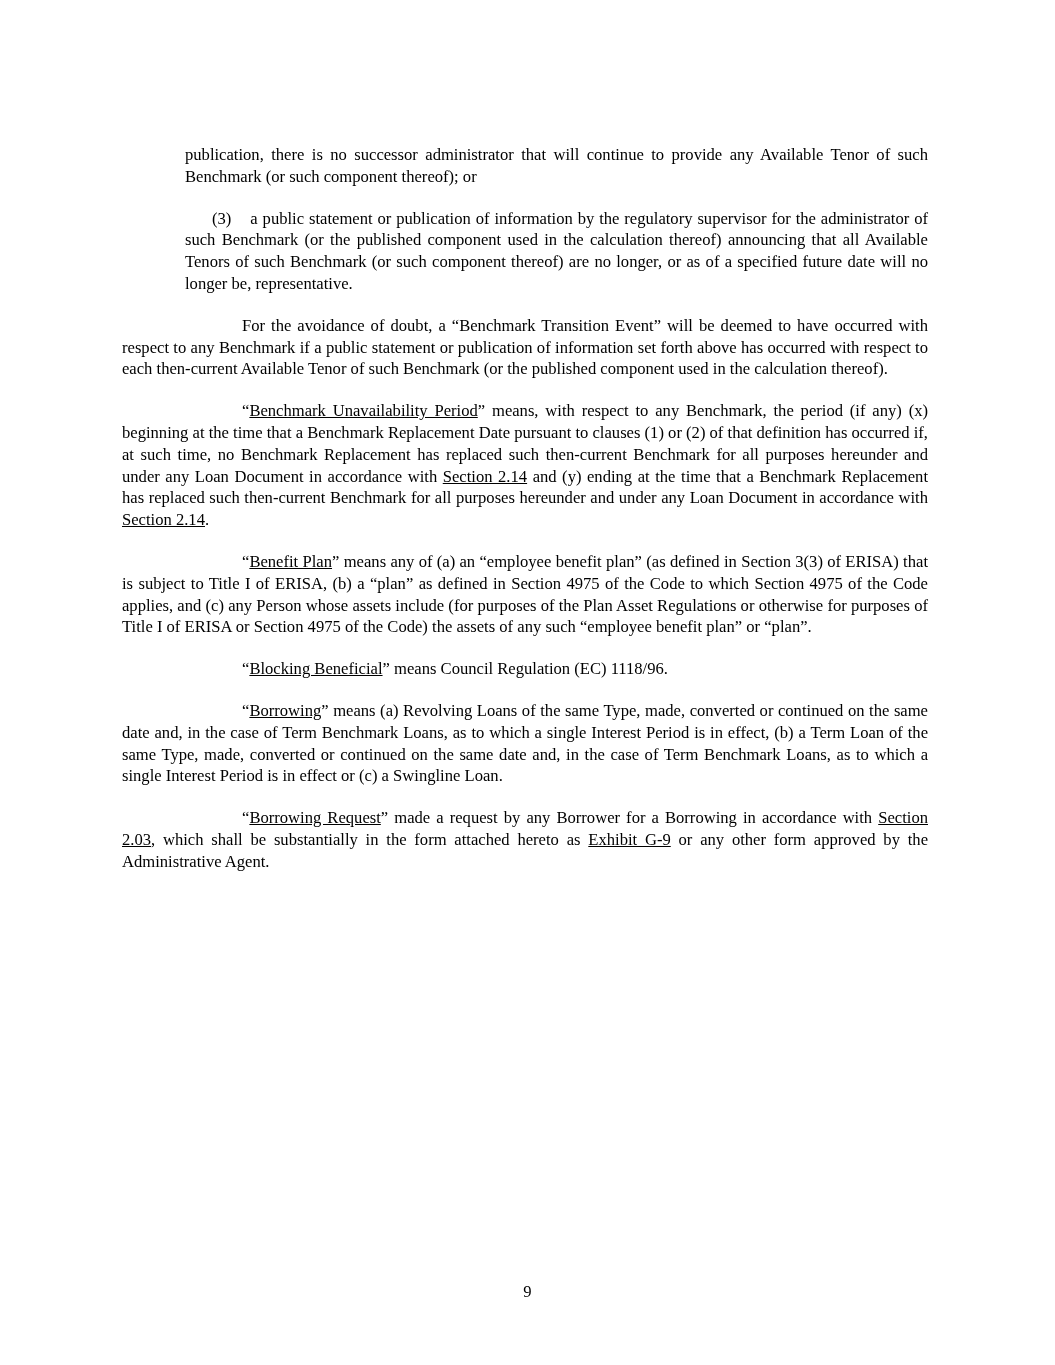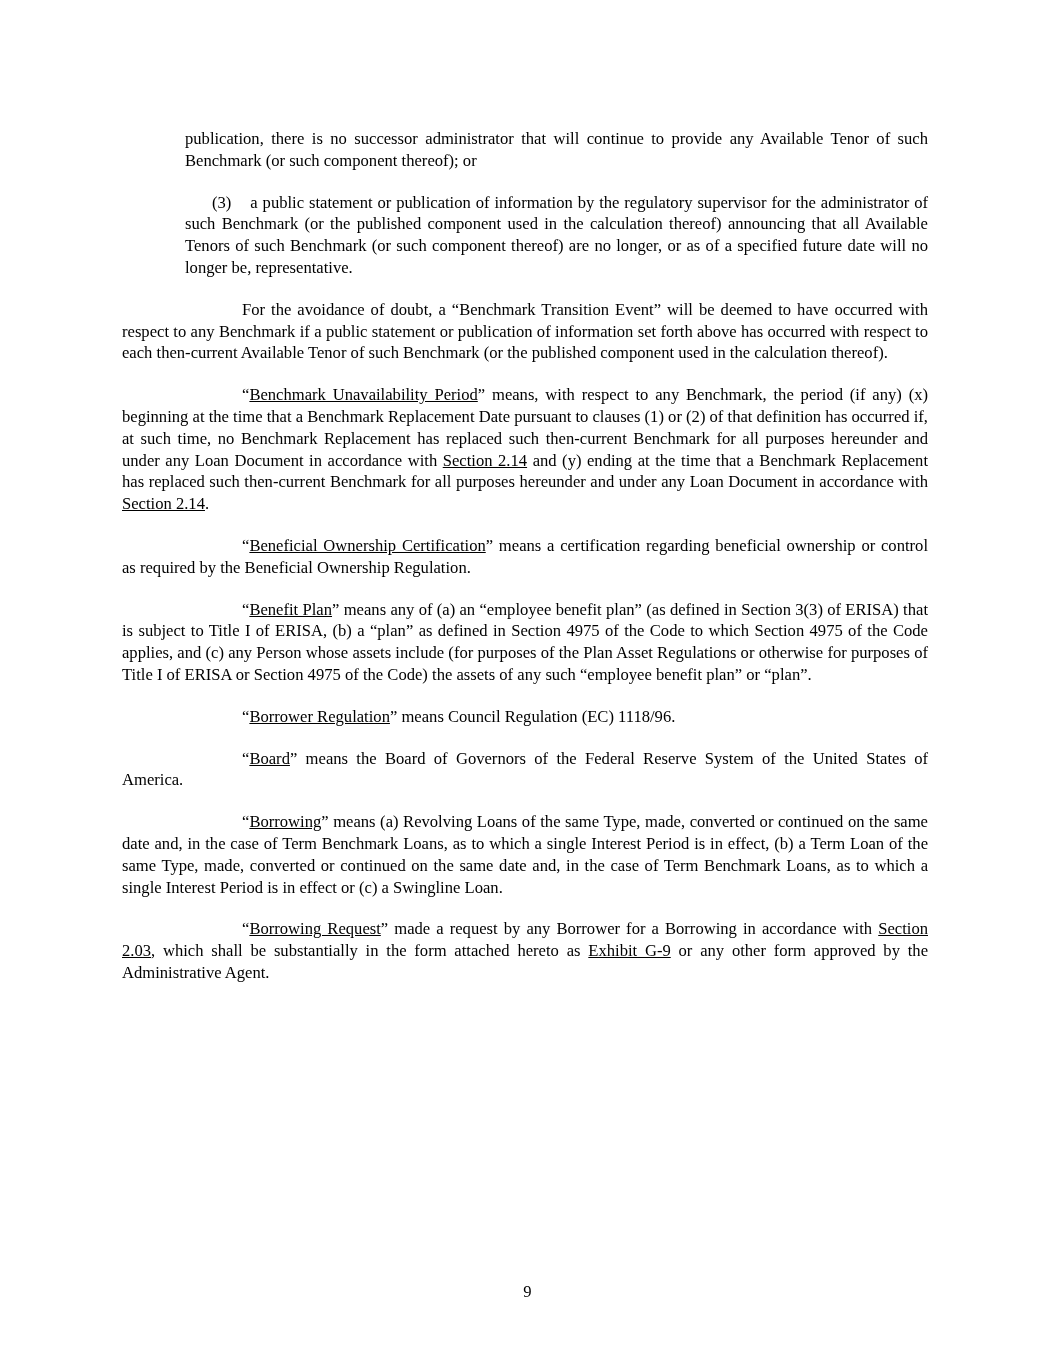--- a/index.html
+++ b/index.html
@@ -20,21 +20,21 @@
   .doc {
     position: absolute;
     left: 122px;
     top: 128px;
     width: 806px;
     font-size: 16.6px;
     line-height: 21.8px;
     text-align: justify;
   }
   .doc p {
-    margin: 0 0 20px 0;
+    margin: 16px 0 20px 0;
   }
   p.body-indent {
     text-indent: 120px;
   }
   p.indented-continuation {
     margin-left: 63px;
   }
   p.indented-numbered {
     margin-left: 63px;
     text-indent: 27px;
@@ -58,23 +58,21 @@
 </style>
 </head>
 <body>
 
 <div class="page">
   <div class="doc">
       <p class="indented-continuation"><span>publication, there is no successor administrator that will continue to provide any Available Tenor of such Benchmark (or such component thereof); or</span></p>
       <p class="indented-numbered"><span>(3)</span><span class="tab"></span><span>a public statement or publication of information by the regulatory supervisor for the administrator of such Benchmark (or the published component used in the calculation thereof) announcing that all Available Tenors of such Benchmark (or such component thereof) are no longer, or as of a specified future date will no longer be, representative.</span></p>
       <p class="body-indent"><span>For the avoidance of doubt, a “Benchmark Transition Event” will be deemed to have occurred with respect to any Benchmark if a public statement or publication of information set forth above has occurred with respect to each then-current Available Tenor of such Benchmark (or the published component used in the calculation thereof).</span></p>
       <p class="body-indent"><span>“</span><span class="u">Benchmark Unavailability Period</span><span>” means, with respect to any Benchmark, the period (if any) (x) beginning at the time that a Benchmark Replacement Date pursuant to clauses (1) or (2) of that definition has occurred if, at such time, no Benchmark Replacement has replaced such then-current Benchmark for all purposes hereunder and under any Loan Document in accordance with </span><span class="u">Section 2.14</span><span> and (y) ending at the time that a Benchmark Replacement has replaced such then-current Benchmark for all purposes hereunder and under any Loan Document in accordance with </span><span class="u">Section 2.14</span><span>.</span></p>
-      <p class="body-indent"><span>“</span><span class="u">Beneficial Ownership Certification</span><span>” means a certification regarding beneficial ownership or control as required by the Beneficial Ownership Regulation.</span></p>
       <p class="body-indent"><span>“</span><span class="u">Benefit Plan</span><span>” means any of (a) an “employee benefit plan” (as defined in Section 3(3) of ERISA) that is subject to Title I of ERISA, (b) a “plan” as defined in Section 4975 of the Code to which Section 4975 of the Code applies, and (c) any Person whose assets include (for purposes of the Plan Asset Regulations or otherwise for purposes of Title I of ERISA or Section 4975 of the Code) the assets of any such “employee benefit plan” or “plan”.</span></p>
-      <p class="body-indent"><span>“</span><span class="u">Borrower Regulation</span><span>” means Council Regulation (EC) 1118/96.</span></p>
-      <p class="body-indent"><span>“</span><span class="u">Board</span><span>” means the Board of Governors of the Federal Reserve System of the United States of America.</span></p>
+      <p class="body-indent"><span>“</span><span class="u">Blocking Beneficial</span><span>” means Council Regulation (EC) 1118/96.</span></p>
       <p class="body-indent"><span>“</span><span class="u">Borrowing</span><span>” means (a) Revolving Loans of the same Type, made, converted or continued on the same date and, in the case of Term Benchmark Loans, as to which a single Interest Period is in effect, (b) a Term Loan of the same Type, made, converted or continued on the same date and, in the case of Term Benchmark Loans, as to which a single Interest Period is in effect or (c) a Swingline Loan.</span></p>
       <p class="body-indent"><span>“</span><span class="u">Borrowing Request</span><span>” made a request by any Borrower for a Borrowing in accordance with </span><span class="u">Section 2.03</span><span>, which shall be substantially in the form attached hereto as </span><span class="u">Exhibit G-9</span><span> or any other form approved by the Administrative Agent.</span></p>
     </div>
   <div class="footer">
     <span>9</span>
   </div>
 </div>
 
 </body></html>

